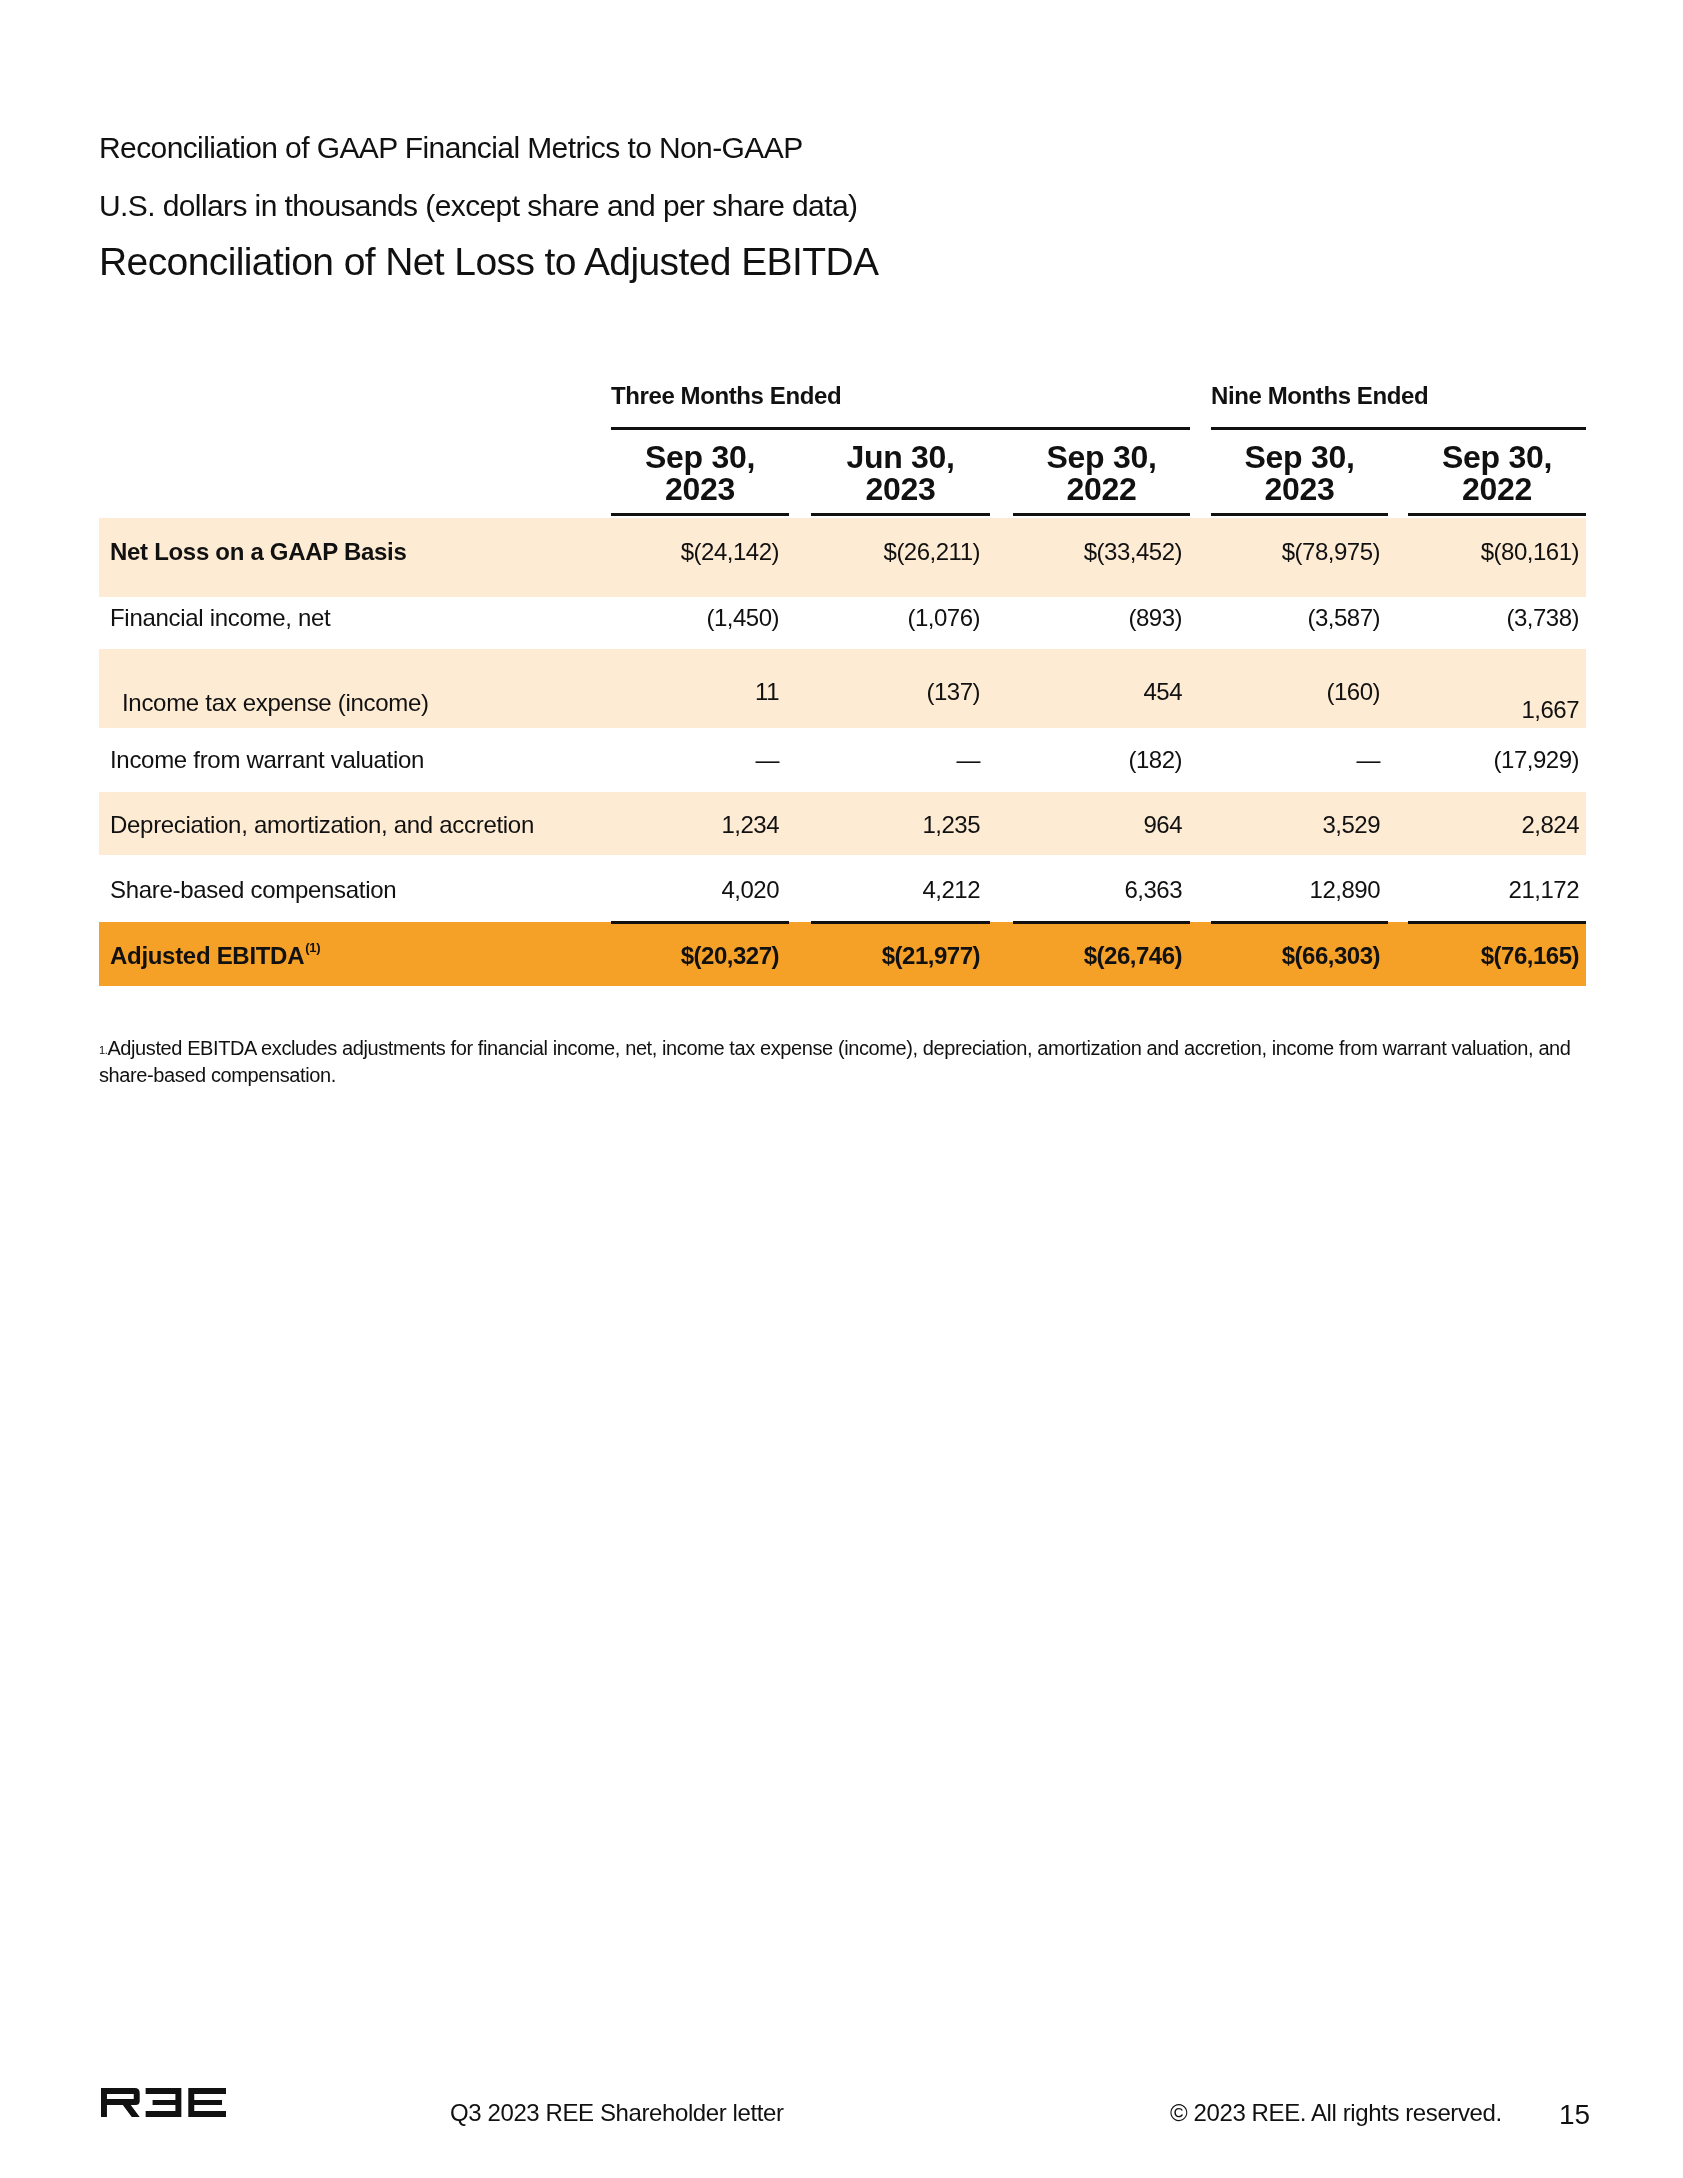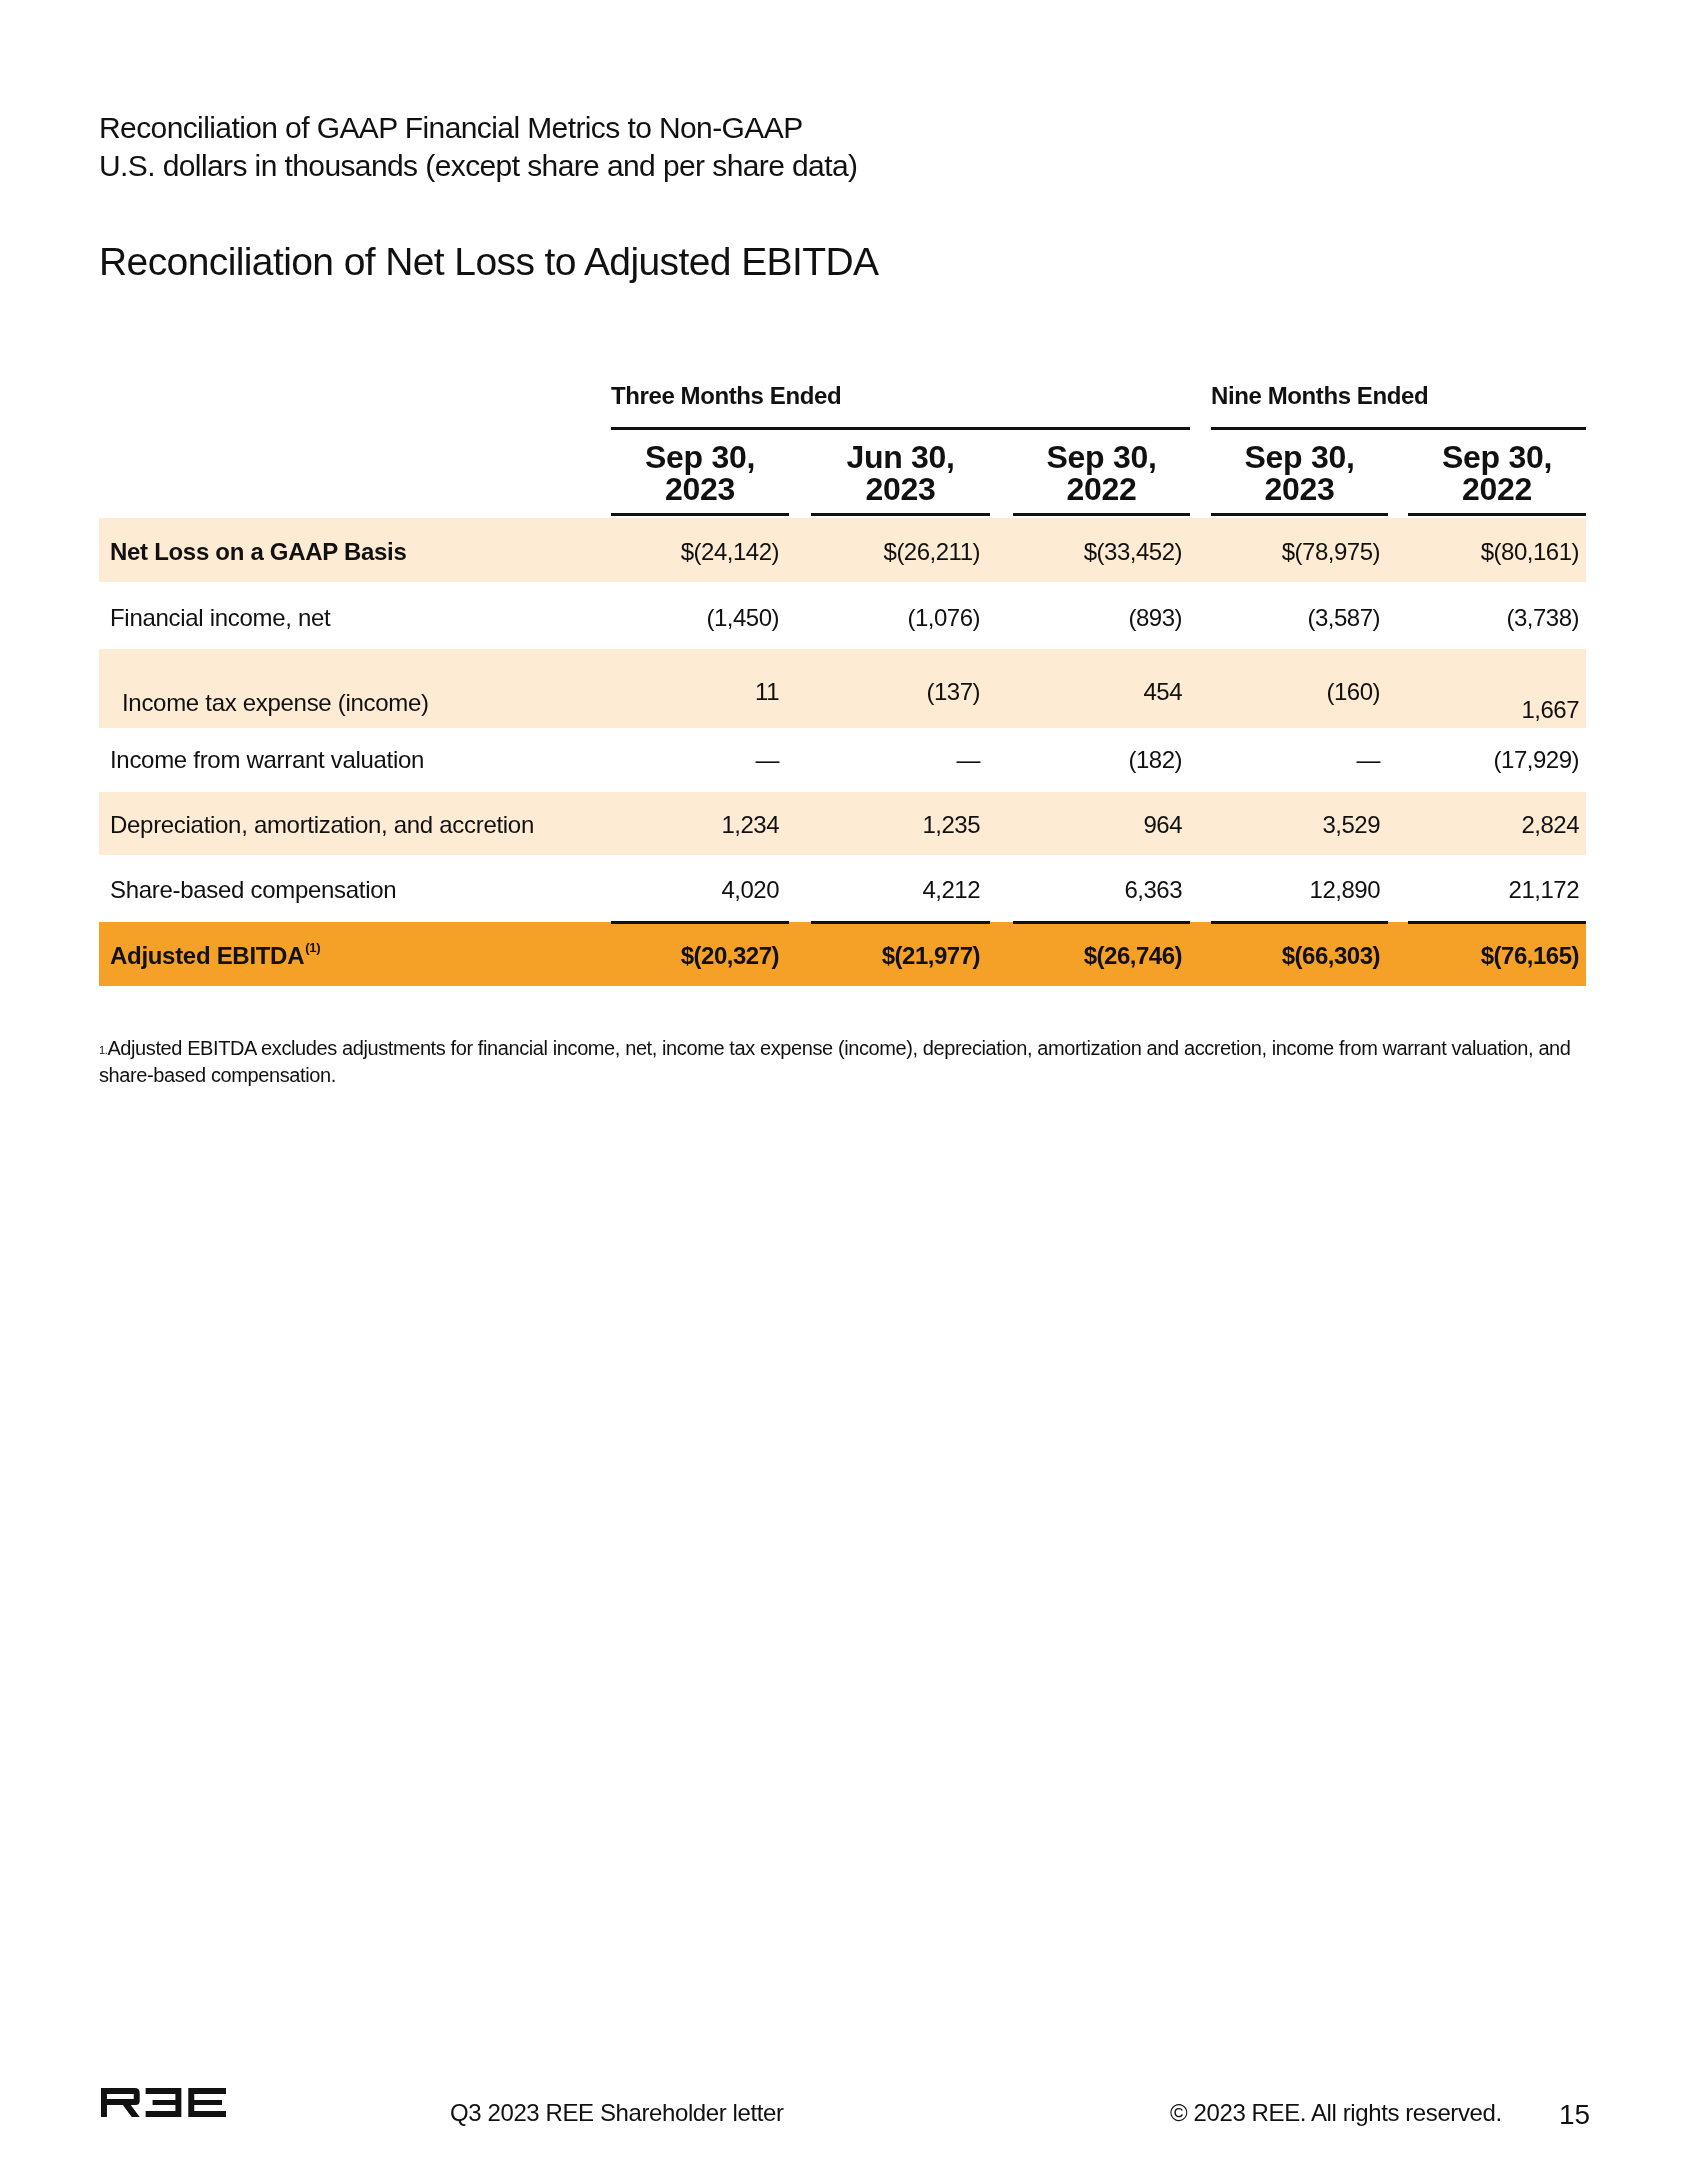--- a/index.html
+++ b/index.html
@@ -3,21 +3,21 @@
 <meta charset="utf-8">
 <style>
   html, body { margin: 0; padding: 0; background: #ffffff; }
   body {
     width: 1683px; height: 2178px; position: relative; overflow: hidden;
     font-family: "Liberation Sans", "DejaVu Sans", sans-serif; color: #111111;
   }
   .title-block { position: absolute; left: 99px; top: 109px; }
   .title-line {
     font-size: 30px; line-height: 38px; letter-spacing: -0.6px;
-    white-space: nowrap; color: #111;
+    white-space: nowrap; color: #111; margin-top: 20px;
   }
   .subtitle {
     position: absolute; left: 99px; top: 243px;
     font-size: 39px; line-height: 38px; letter-spacing: -0.6px; white-space: nowrap;
   }
 
   
   .table { position: absolute; left: 99px; top: 376px; width: 1487px; }
   .group-hdr {
     position: absolute; top: 0; height: 51px; text-align: left;
@@ -93,21 +93,21 @@
   </div>
   <div class="col-hdr" style="left:1112px; width:177px;">
     <div>Sep 30,</div>
     <div>2023</div>
   </div>
   <div class="col-hdr" style="left:1309px; width:178px;">
     <div>Sep 30,</div>
     <div>2022</div>
   </div>
 
-  <div class="row peach" style="top:142px; height:64px;">
+  <div class="row peach" style="top:142px; height:79px;">
     <div class="label bold" style="top:20px;">Net Loss on a GAAP Basis</div>
     <div class="cell" style="right:807px; top:20px;">$(24,142)</div>
     <div class="cell" style="right:606px; top:20px;">$(26,211)</div>
     <div class="cell" style="right:404px; top:20px;">$(33,452)</div>
     <div class="cell" style="right:206px; top:20px;">$(78,975)</div>
     <div class="cell" style="right:7px; top:20px;">$(80,161)</div>
   </div>
 
   <div class="row" style="top:207px; height:66px;">
     <div class="label" style="top:21px;">Financial income, net</div>

